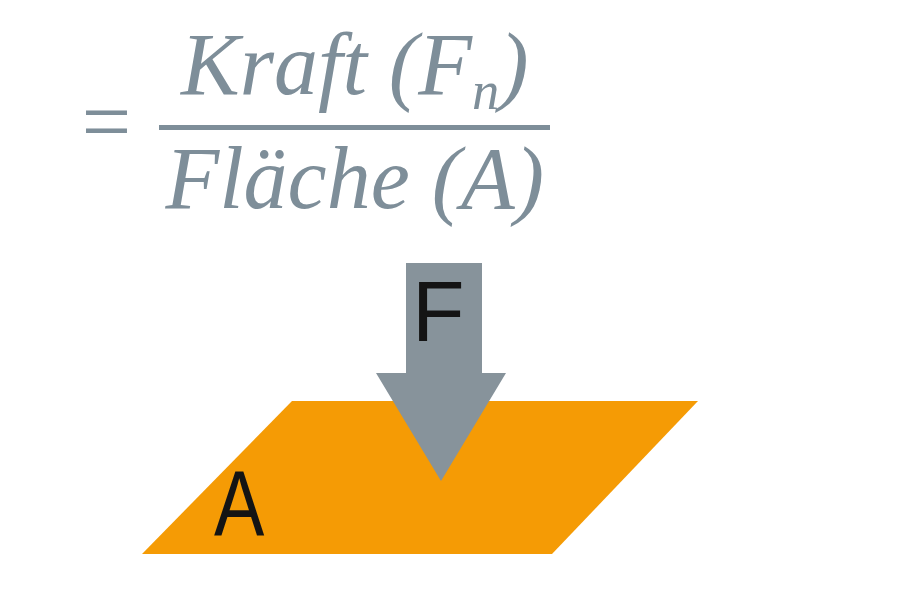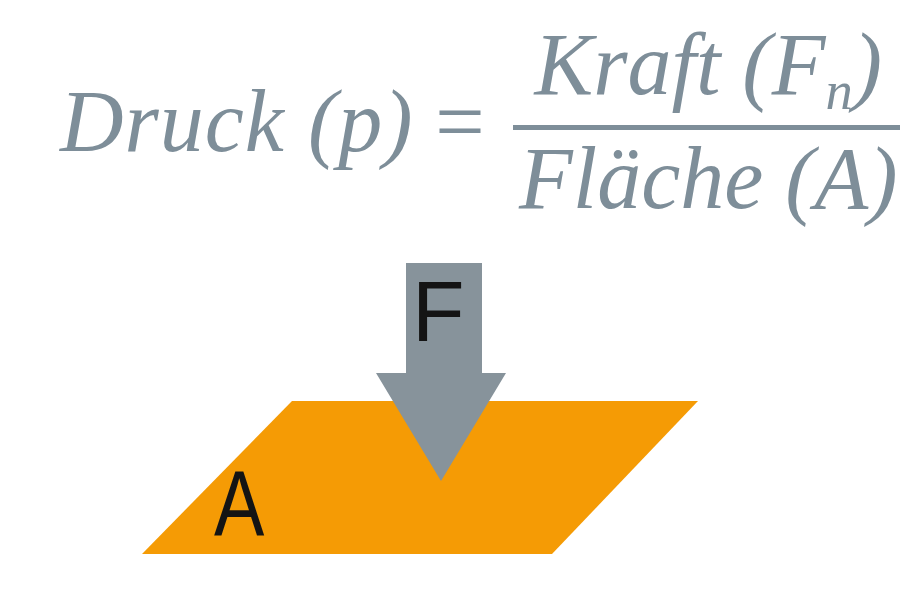--- a/index.html
+++ b/index.html
@@ -89,21 +89,20 @@
 
   <svg class="scene-svg" viewBox="0 0 900 600">
     <polygon points="292,401 698,401 552,554 142,554" fill="#F59B05"></polygon>
     <polygon points="406,263 482,263 482,373 506,373 441,481 376,373 406,373" fill="#87939B"></polygon>
   </svg>
 
   <div class="shape-label label-f">F</div>
   <div class="shape-label label-a">A</div>
 
   <div class="formula">
-    <span class="lhs">Druck (p)</span>
     <span class="eq">=</span>
     <span class="fraction">
       <span class="numerator">
         <span>Kraft (F</span><span class="sub-n">n</span><span>)</span>
       </span>
       <span class="frac-bar"></span>
       <span class="denominator">Fläche (A)</span>
     </span>
   </div>
 

